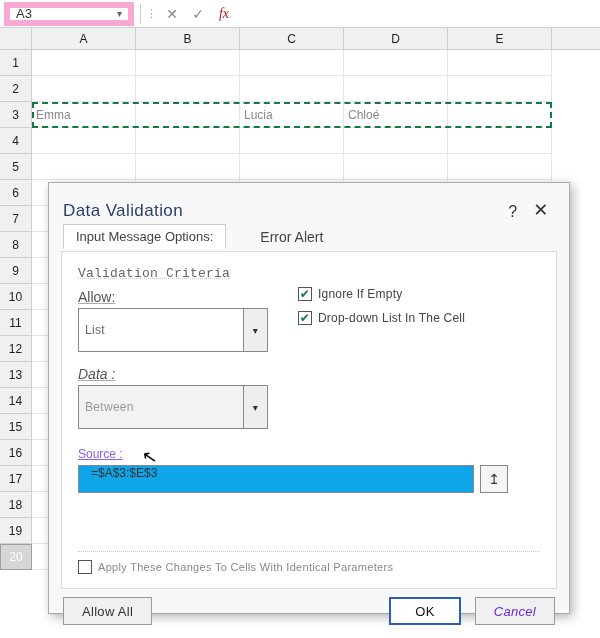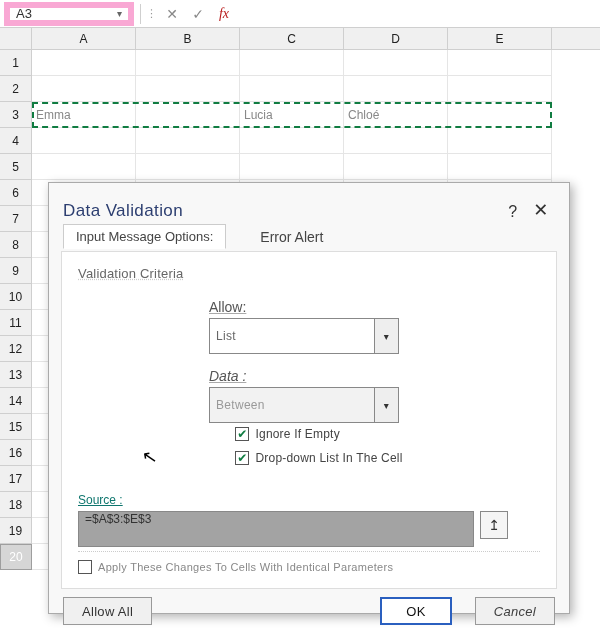--- a/index.html
+++ b/index.html
@@ -196,38 +196,39 @@
     border: 1px solid #ddd;
     margin: 0 12px;
     background: #fff;
     height: 338px;
     position: relative;
     padding: 14px 16px;
   }
   .group-label {
     font-size: 13px;
     color: #666;
-    margin-bottom: 12px;
+    margin-bottom: 2px;
     letter-spacing: 0.2px;
     text-decoration: underline dotted #ccc;
+    font-family: Liberation Mono, monospace;
   }
   .field-label {
     font-size: 14px;
     color: #555;
     margin: 6px 0 3px 0;
     text-decoration: underline;
     text-decoration-color: #aaa;
   }
   .left-col {
     width: 200px;
   }
-  .row-flex { display: flex; align-items: center; flex-direction: column; }
+  .row-flex { display: flex; align-items: flex-start; }
   .select {
     width: 190px;
-    height: 36px;
+    height: 44px;
     border: 1px solid #888;
     display: flex;
     align-items: center;
     padding: 0 6px;
     background: #fff;
     font-size: 12px;
     color: #666;
     letter-spacing: 0.3px;
     position: relative;
   }
@@ -267,36 +268,36 @@
     font-size: 12px;
     color: #107c41;
     line-height: 1;
   }
   .checkbox.unchecked { color: transparent; }
   .source-row {
     margin-top: 18px;
   }
   .source-label {
     font-size: 12px;
-    color: #0f766e;
+    color: #8b5cf6;
     text-decoration: underline;
     margin-bottom: 4px;
   }
   .source-input-wrap {
     display: flex;
     width: 430px;
   }
   .source-input {
     flex: 1;
-    height: 36px;
+    height: 28px;
     border: 1px solid #888;
-    padding: 0 6px;
+    padding: 0 12px;
     font-size: 12px;
     color: #333;
-    background: #a3a3a3;
+    background: #0ea5e9;
   }
   .source-pick {
     width: 28px;
     height: 28px;
     border: 1px solid #888;
     margin-left: 6px;
     background: #f5f5f5;
     display: flex;
     align-items: center;
     justify-content: center;
@@ -340,21 +341,21 @@
     align-items: center;
     justify-content: center;
     letter-spacing: 0.3px;
   }
   .btn.primary {
     border: 2px solid #2a5fbf;
     background: #fff;
     color: #111;
     padding: 0 24px;
   }
-  .btn.cancel { color: #404040; font-style: italic; margin-left: 9px; }
+  .btn.cancel { color: #6d28d9; font-style: italic; }
 </style>
 </head>
 <body>
 
 <div class="formula-bar">
   <div class="name-box">
     <span>A3</span>
     <span class="dd">▾</span>
   </div>
   <div class="fb-divider"></div>

